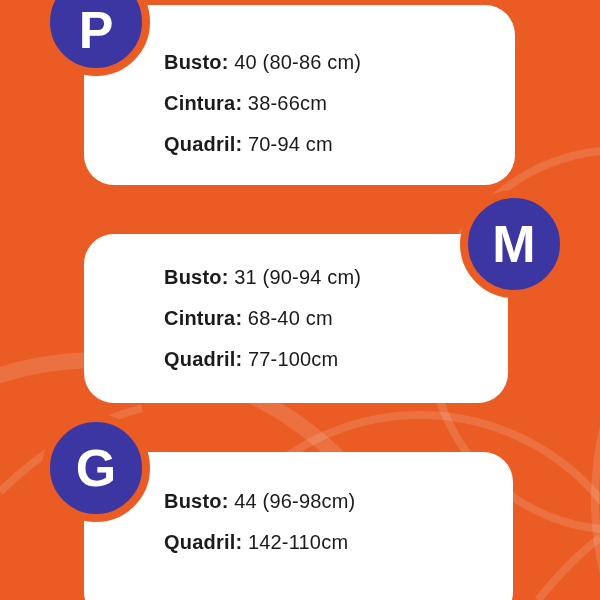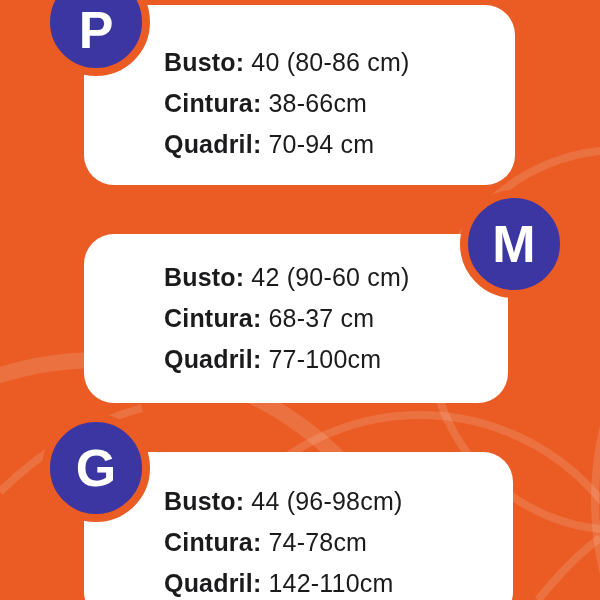--- a/index.html
+++ b/index.html
@@ -22,21 +22,21 @@
     background: #FFFFFF;
     border-radius: 30px;
     box-sizing: border-box;
     padding-left: 80px;
     color: #1B1B1D;
   }
   .card-p { left: 84px; top: 5px;   width: 431px; height: 180px; padding-top: 37px; }
   .card-m { left: 84px; top: 234px; width: 424px; height: 169px; padding-top: 23px; }
   .card-g { left: 84px; top: 452px; width: 429px; height: 170px; padding-top: 29px; }
   .row {
-    font-size: 25px;
+    font-size: 20px;
     line-height: 41px;
     white-space: nowrap;
     letter-spacing: 0.2px;
   }
   .row .label { font-weight: bold; }
   .row .value { margin-left: 0.28em; }
   .badge {
     position: absolute;
     width: 108px;
     height: 108px;
@@ -82,36 +82,33 @@
     <div class="row">
       <span class="label">Cintura:</span><span class="value">38-66cm</span>
     </div>
     <div class="row">
       <span class="label">Quadril:</span><span class="value">70-94 cm</span>
     </div>
   </div>
 
   <div class="card card-m">
     <div class="row">
-      <span class="label">Busto:</span><span class="value">42 (90-60 cm)</span>
+      <span class="label">Busto:</span><span class="value">31 (90-94 cm)</span>
     </div>
     <div class="row">
-      <span class="label">Cintura:</span><span class="value">68-37 cm</span>
+      <span class="label">Cintura:</span><span class="value">68-40 cm</span>
     </div>
     <div class="row">
       <span class="label">Quadril:</span><span class="value">77-100cm</span>
     </div>
   </div>
 
   <div class="card card-g">
     <div class="row">
       <span class="label">Busto:</span><span class="value">44 (96-98cm)</span>
-    </div>
-    <div class="row">
-      <span class="label">Cintura:</span><span class="value">74-78cm</span>
     </div>
     <div class="row">
       <span class="label">Quadril:</span><span class="value">142-110cm</span>
     </div>
   </div>
 
   <div class="badge badge-p">
     <span class="letter">P</span>
   </div>
   <div class="badge badge-m">

